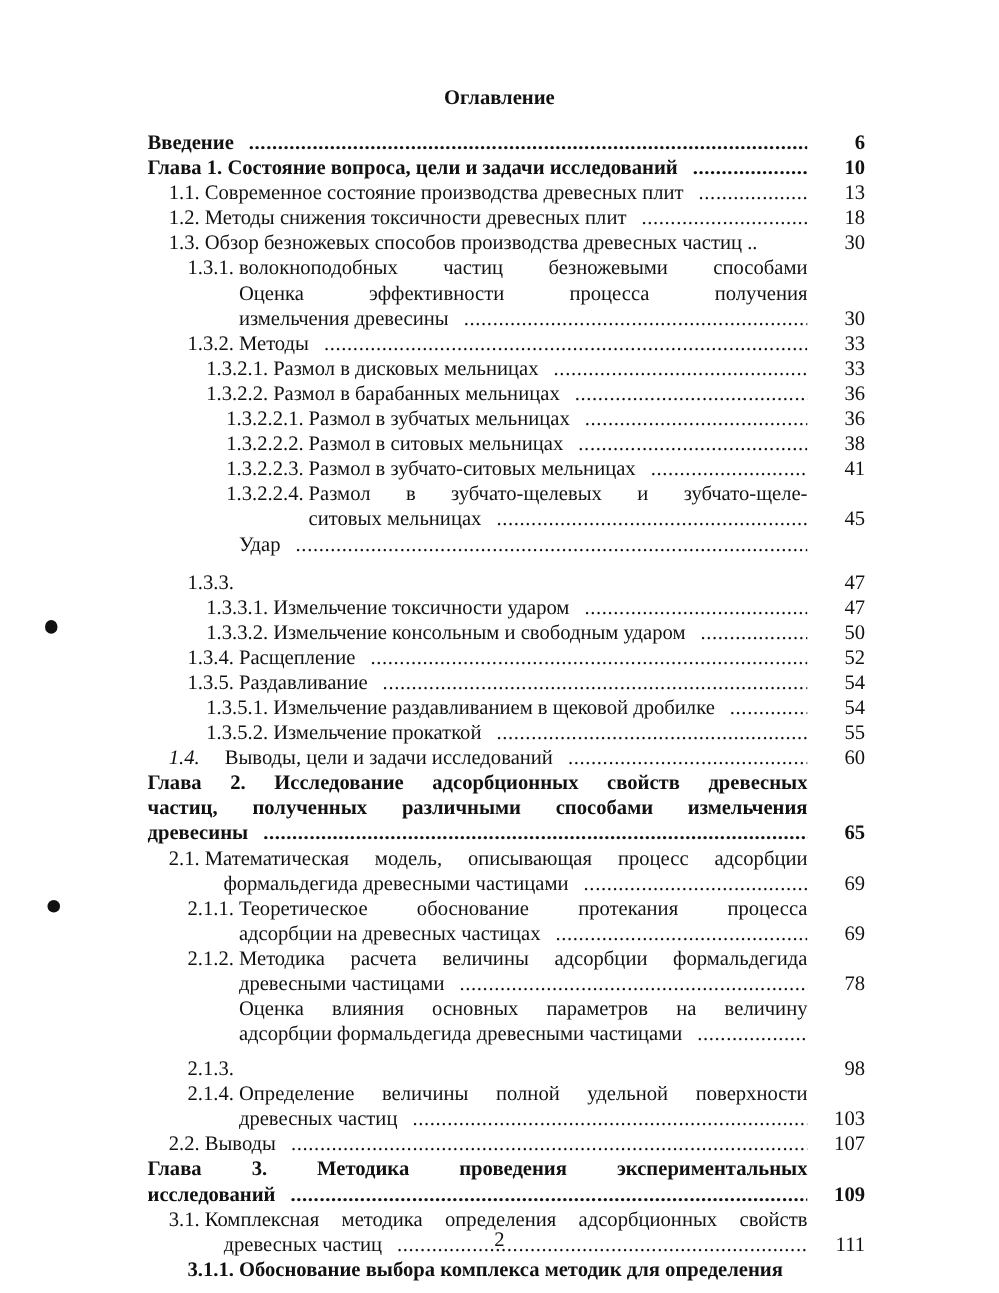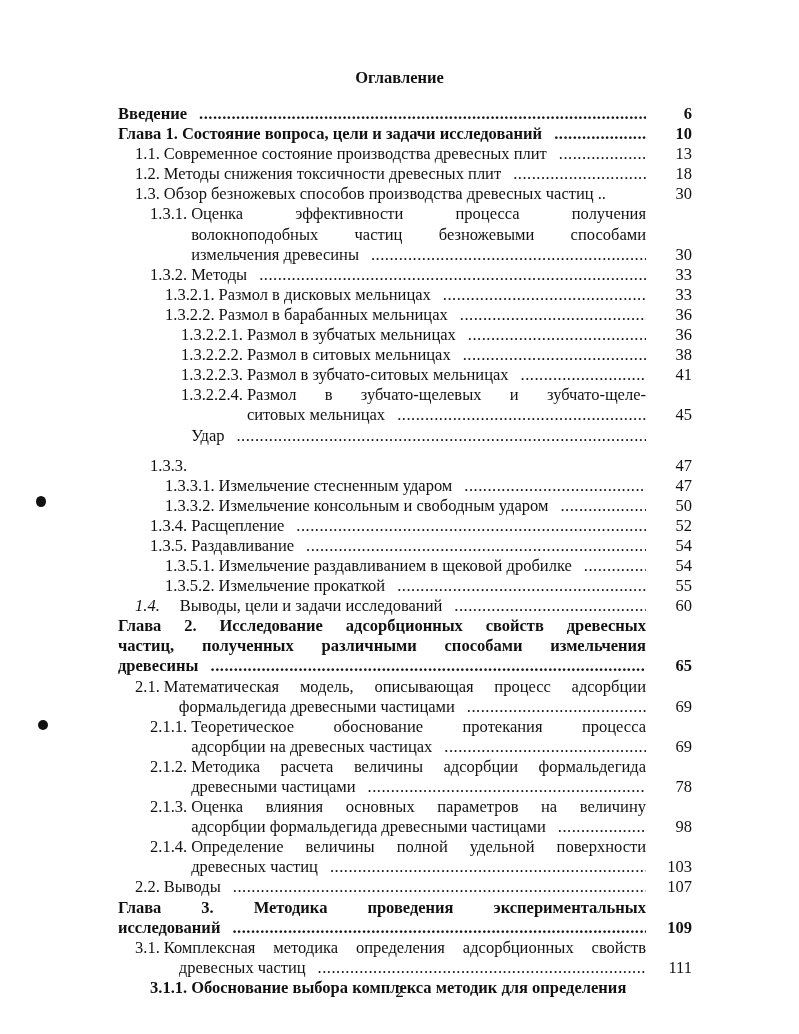--- a/index.html
+++ b/index.html
@@ -117,22 +117,22 @@
         </div>
         <div class="pagecol">30</div>
       </div>
     </div>
     <div class="entry">
       <div class="row">
         <div class="textcol" style="padding-left: 32px; width: 496px;">
           <div class="hang">
             <span class="num" style="padding-right: 4px;">1.3.1.</span>
             <div class="body">
+              <div class="line just">волокноподобных частиц безножевыми способами</div>
               <div class="line just">Оценка эффективности процесса получения</div>
-              <div class="line just">волокноподобных частиц безножевыми способами</div>
               <div class="last">
                 <span class="t">измельчения древесины</span>
                 <span class="dots"></span>
               </div>
             </div>
           </div>
         </div>
         <div class="pagecol">30</div>
       </div>
     </div>
@@ -265,21 +265,21 @@
         <div class="pagecol">47</div>
       </div>
     </div>
     <div class="entry">
       <div class="row">
         <div class="textcol" style="padding-left: 47px; width: 481px;">
           <div class="hang">
             <span class="num" style="padding-right: 4px;">1.3.3.1.</span>
             <div class="body">
               <div class="last">
-                <span class="t">Измельчение стесненным ударом</span>
+                <span class="t">Измельчение токсичности ударом</span>
                 <span class="dots"></span>
               </div>
             </div>
           </div>
         </div>
         <div class="pagecol">47</div>
       </div>
     </div>
     <div class="entry">
       <div class="row">
@@ -440,21 +440,21 @@
             </div>
           </div>
         </div>
         <div class="pagecol">78</div>
       </div>
     </div>
     <div class="entry">
       <div class="row">
         <div class="textcol" style="padding-left: 32px; width: 496px;">
           <div class="hang">
-            <span class="num" style="padding-right: 4px;">2.1.3.</span>
+            <span class="num" style="padding-right: 4px; margin-top: 48px;">2.1.3.</span>
             <div class="body">
               <div class="line just">Оценка влияния основных параметров на величину</div>
               <div class="last">
                 <span class="t">адсорбции формальдегида древесными частицами</span>
                 <span class="dots"></span>
               </div>
             </div>
           </div>
         </div>
         <div class="pagecol">98</div>

